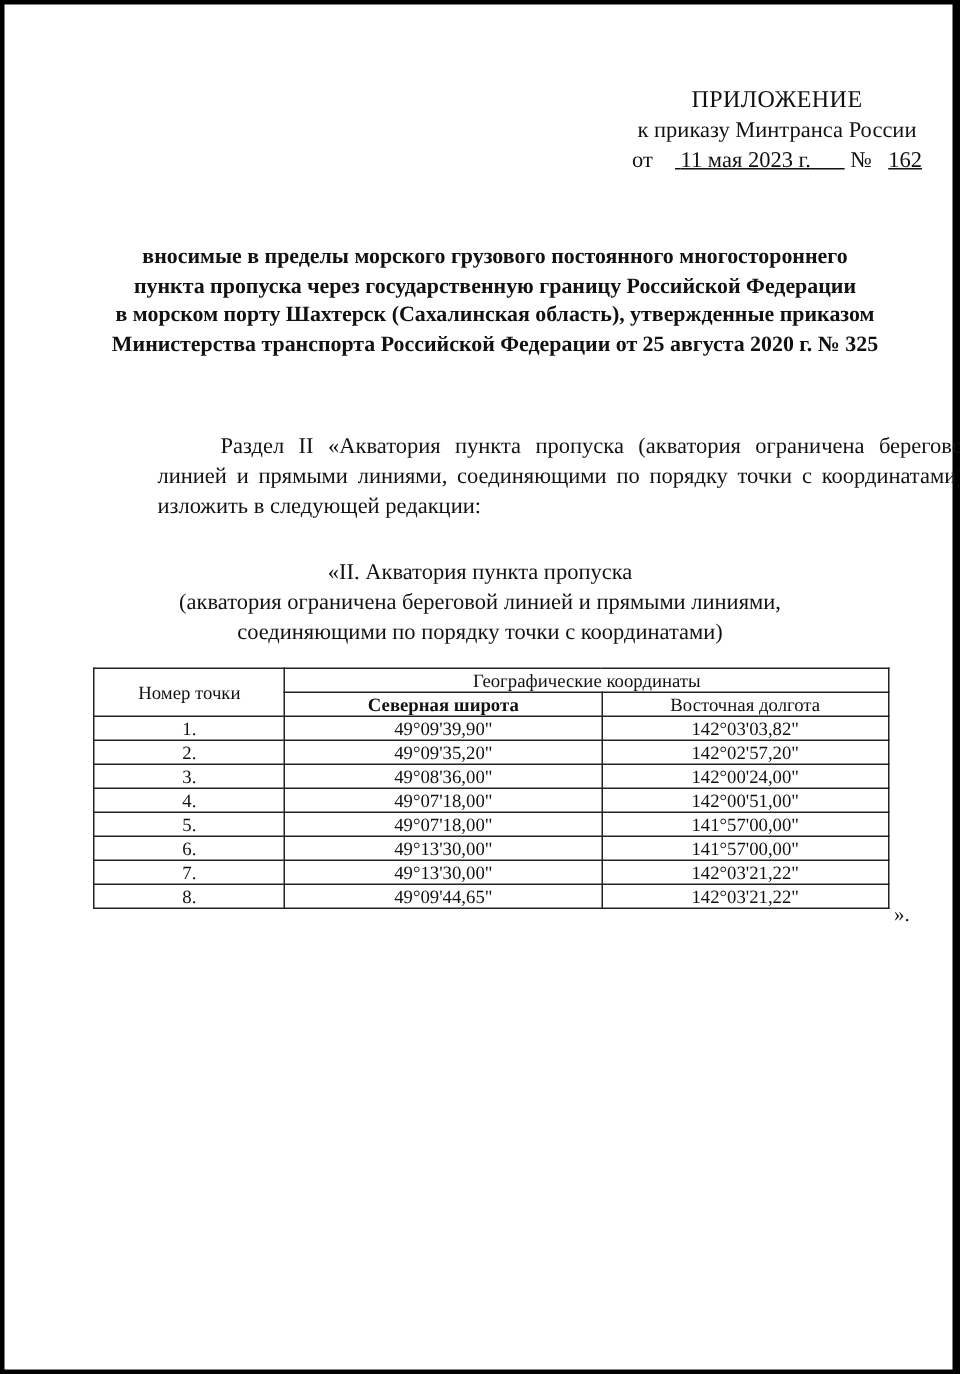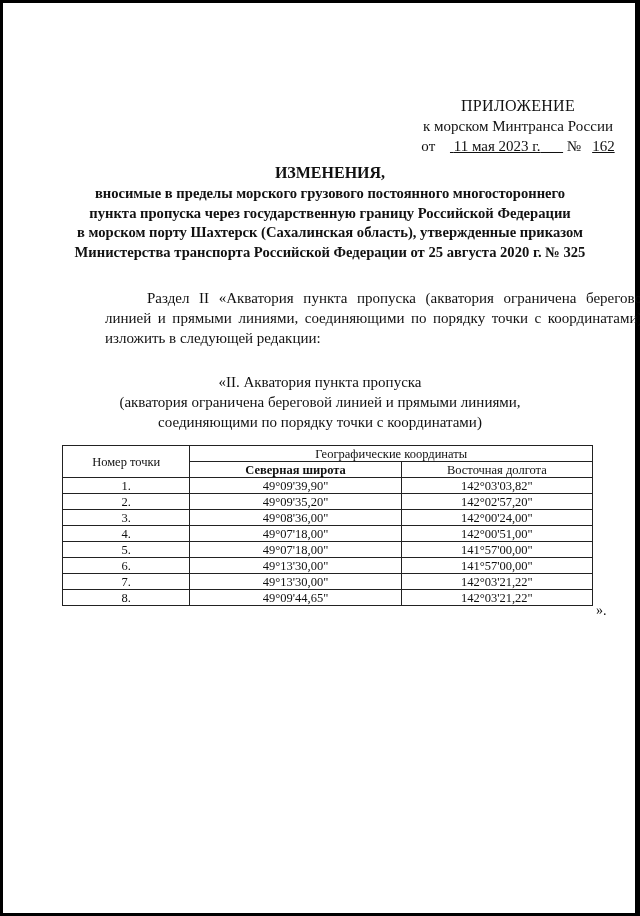--- a/index.html
+++ b/index.html
@@ -13,21 +13,21 @@
     }
     .edge-top { position: absolute; left: 0; top: 0; width: 640px; height: 3px; background: #000; }
     .edge-left { position: absolute; left: 0; top: 0; width: 3px; height: 916px; background: #000; }
     .edge-right { position: absolute; right: 0; top: 0; width: 5px; height: 916px; background: #000; }
     .edge-bottom { position: absolute; left: 0; bottom: 0; width: 640px; height: 3px; background: #000; }
 
     .appendix {
       position: absolute; left: 420px; top: 57px; width: 196px;
       font-size: 15px; line-height: 20px; text-align: center;
     }
-    .appendix .title { font-size: 16px; letter-spacing: 0.3px; margin-top: 39px; }
+    .appendix .title { font-size: 16px; letter-spacing: 0.3px; }
     .appendix .u { text-decoration: underline; margin-left: 11px; }
 
     .heading {
       position: absolute; left: 40px; top: 162px; width: 580px;
       text-align: center; font-weight: bold; font-size: 14.6px; line-height: 19.5px;
     }
     .heading .h1 { font-size: 16px; line-height: 22px; }
 
     .para {
       position: absolute; left: 62px; top: 288px; width: 545px;
@@ -61,30 +61,29 @@
 </head>
 <body>
 
 <div class="edge-top"></div>
 <div class="edge-left"></div>
 <div class="edge-right"></div>
 <div class="edge-bottom"></div>
 
 <div class="appendix">
   <div class="title">ПРИЛОЖЕНИЕ</div>
-  <div>к морском Минтранса России</div>
+  <div>к приказу Минтранса России</div>
   <div>
     <span>от</span>
     <span class="u">&nbsp;<span>11 мая 2023 г.</span>&nbsp;&nbsp;&nbsp;&nbsp;&nbsp;&nbsp;</span>
     <span>№</span><span class="u">162</span>
   </div>
 </div>
 
 <div class="heading">
-  <div class="h1">ИЗМЕНЕНИЯ,</div>
   <div>вносимые в пределы морского грузового постоянного многостороннего</div>
   <div>пункта пропуска через государственную границу Российской Федерации</div>
   <div>в морском порту Шахтерск (Сахалинская область), утвержденные приказом</div>
   <div>Министерства транспорта Российской Федерации от 25 августа 2020 г. № 325</div>
 </div>
 
 <div class="para">
   <span class="indent"></span><span>Раздел II «Акватория пункта пропуска (акватория ограничена береговой линией и прямыми линиями, соединяющими по порядку точки с координатами)» изложить в следующей редакции:</span>
 </div>
 

